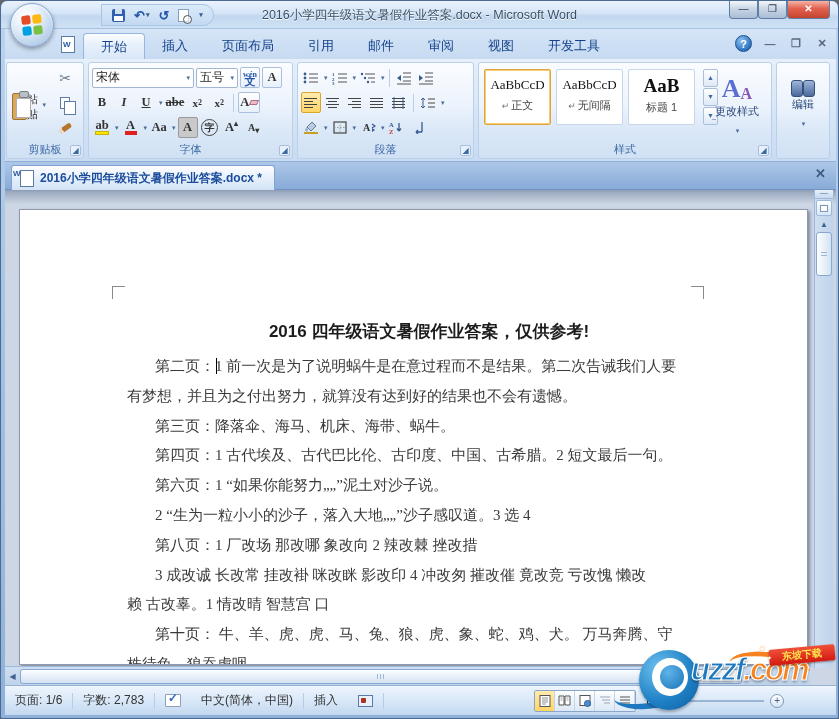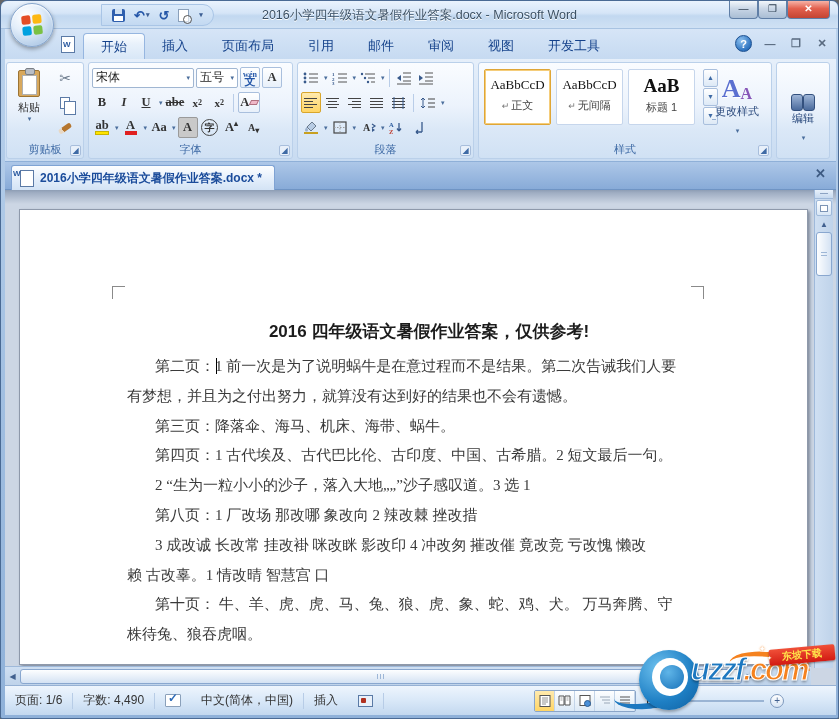--- a/index.html
+++ b/index.html
@@ -83,21 +83,21 @@
   .hl-bar { display:inline-block; width:14px; height:4px; background:#ffe400; border:1px solid #c9b400; margin-top:1px; }
   .fc-bar { display:inline-block; width:12px; height:4px; background:#e02020; margin-top:1px; }
   .stack { display:flex; flex-direction:column; align-items:center; line-height:9px; }
   .shadeA { background:#c9c9c9; border:1px solid #9a9a9a; padding:0 3px; font-family:"Liberation Serif",serif; font-weight:bold; }
   .circ { width:17px; height:17px; border:1px solid #444; border-radius:50%; font-size:10px; line-height:15px; text-align:center; font-weight:bold; color:#333; }
   .wen { color:#2456a8; font-size:8px; line-height:7px; text-align:center; font-weight:bold; }
   .wen b { display:block; font-size:11px; }
 
   
   .pastebtn { position:absolute; left:4px; top:4px; width:36px; height:76px; border:1px solid transparent;
-    border-radius:3px; display:flex; flex-direction:column; align-items:center; }
+    border-radius:3px; display:flex; align-items:center; }
   .clipboard { width:22px; height:27px; background:#d8a85c; border:1px solid #9c7434; border-radius:2px; position:relative; margin-top:2px; }
   .clipboard:before { content:""; position:absolute; left:6px; top:-3px; width:8px; height:5px; background:#b9bec6; border:1px solid #7a7f86; border-radius:2px; }
   .clipboard:after { content:""; position:absolute; left:3px; top:4px; width:13px; height:18px; background:#fff; border:1px solid #b0b0b0; }
   .paste-label { font-size:11px; color:#333; margin-top:3px; }
   .clipcol { position:absolute; left:46px; top:4px; display:flex; flex-direction:column; gap:3px; }
   .cbtn { width:24px; height:22px; display:flex; align-items:center; justify-content:center; }
   .scissors { color:#6c7b8c; font-size:14px; }
   .copyic { width:10px; height:12px; background:#fff; border:1px solid #5b7aa6; position:relative; }
   .copyic:after { content:""; position:absolute; left:3px; top:3px; width:10px; height:12px; background:#fff; border:1px solid #5b7aa6; }
   .brush { width:14px; height:5px; background:linear-gradient(90deg,#e8d8c4 30%,#b5762f 30%); transform:rotate(-35deg); border-radius:2px; }
@@ -484,21 +484,21 @@
             <span class="chgA2">A</span>
           </div>
         <div class="bb-label">更改样式</div>
         <span class="dd">▾</span>
       </div>
       <div class="gname">样式</div>
       <div class="launcher">◢</div>
     </div>
 
     <div class="group g-edit">
-      <div class="bigbtn" style="left:-3px;top:24px;">
+      <div class="bigbtn" style="left:-3px;top:10px;">
         <div class="bb-icon" style="height:22px;">
             <span class="binoc"></span>
           </div>
         <div class="bb-label">编辑</div>
         <span class="dd">▾</span>
       </div>
     </div>
   </div>
 
   <div class="doctabbar">
@@ -512,21 +512,22 @@
   <div class="docarea">
     <div class="page">
       <div class="mark mark-tl"></div>
       <div class="mark mark-tr"></div>
       <div class="content">
         <div class="doctitle">2016 四年级语文暑假作业答案，仅供参考!</div>
         <div class="dline indent">第二页：1 前一次是为了说明蜗牛是在意过程而不是结果。第二次告诫我们人要</div>
         <div class="dline">有梦想，并且为之付出努力，就算没有达到好的结果也不会有遗憾。</div>
         <div class="dline indent">第三页：降落伞、海马、机床、海带、蜗牛。</div>
         <div class="dline indent">第四页：1 古代埃及、古代巴比伦、古印度、中国、古希腊。2 短文最后一句。</div>
-        <div class="dline indent">2 “生为一粒小小的沙子，落入大地„„”沙子感叹道。3 选 1</div>
+        <div class="dline indent">第六页：1 “如果你能努力„„”泥土对沙子说。</div>
+        <div class="dline indent">2 “生为一粒小小的沙子，落入大地„„”沙子感叹道。3 选 4</div>
         <div class="dline indent">第八页：1 厂改场 那改哪 象改向 2 辣改棘 挫改措</div>
         <div class="dline indent">3 成改诚 长改常 挂改褂 咪改眯 影改印 4 冲改匆 摧改催 竟改竞 亏改愧 懒改</div>
         <div class="dline">赖 古改辜。1 情改晴 智慧宫 口</div>
         <div class="dline indent">第十页： 牛、羊、虎、虎、马、兔、狼、虎、象、蛇、鸡、犬。 万马奔腾、守</div>
         <div class="dline">株待兔、狼吞虎咽。</div>
       </div>
       <div class="caret"></div>
     </div>
     <div class="vsb">
       <div class="split">—</div>
@@ -540,21 +541,21 @@
       <span class="hbtn">▶</span>
     </div>
   </div>
 
   <div class="statusbar">
     <div class="sseg">
         <span>页面: 1/6</span>
       </div>
     <div class="ssep"></div>
     <div class="sseg">
-        <span>字数: 4,490</span>
+        <span>字数: 2,783</span>
       </div>
     <div class="ssep"></div>
     <div class="sseg">
         <span class="bookchk"></span>
       </div>
     <div class="sseg">
         <span>中文(简体，中国)</span>
       </div>
     <div class="ssep"></div>
     <div class="sseg">

